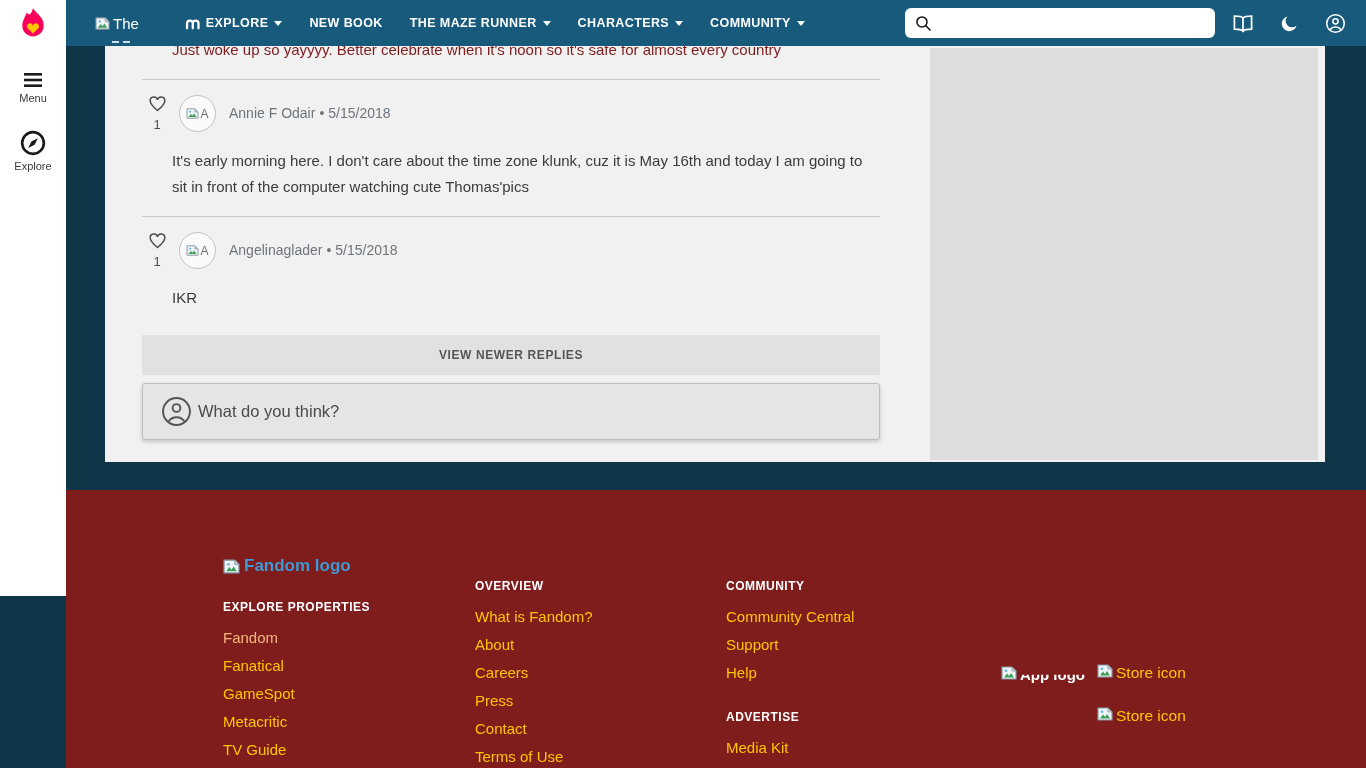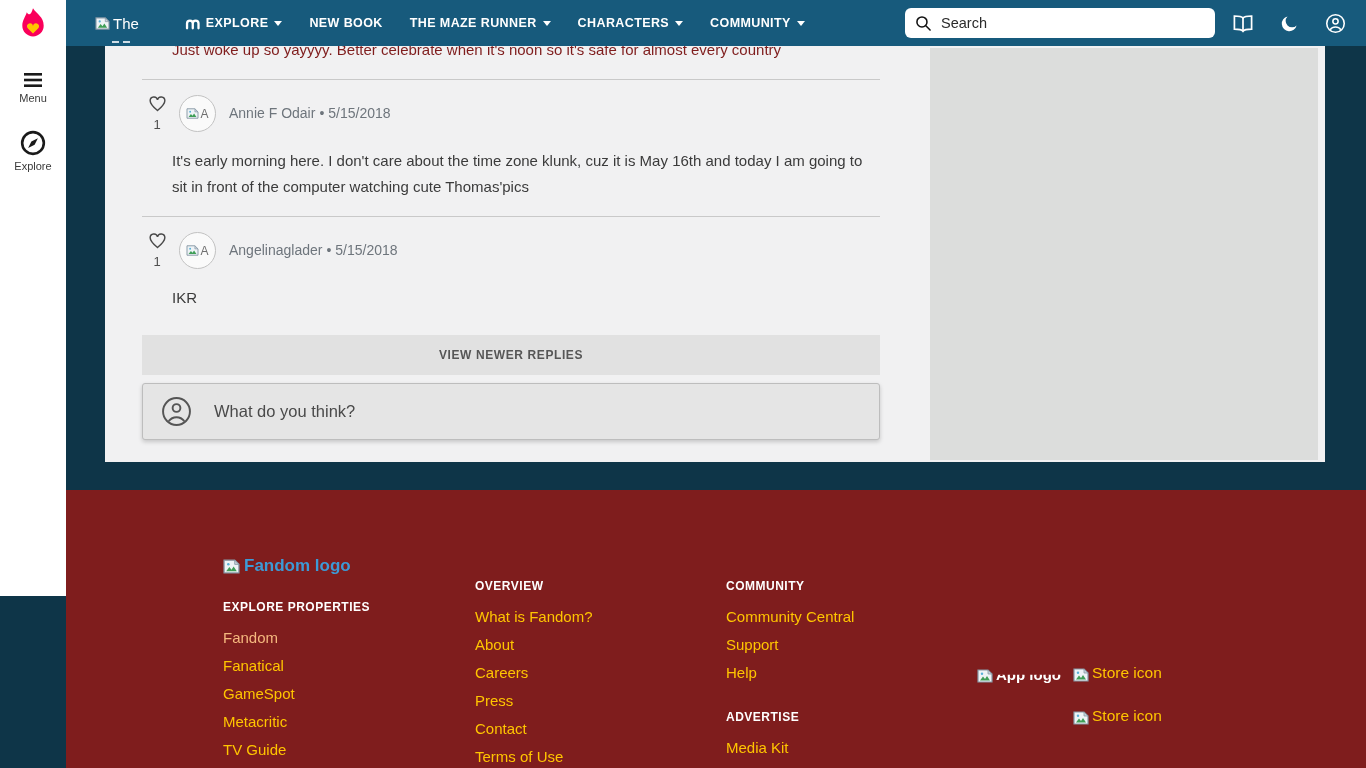--- a/index.html
+++ b/index.html
@@ -85,21 +85,21 @@
     margin-top:24px; width:738px; height:40px; background:#e1e1e1; cursor:pointer;
     display:flex; align-items:center; justify-content:center;
     color:#565656; font-size:12px; font-weight:bold; letter-spacing:.6px;
   }
   .composer {
     margin-top:8px; width:738px; height:57px;
     background:#e5e5e5; border:1px solid #bdbdbd; border-radius:3px;
     box-shadow:0 2px 4px rgba(0,0,0,.18);
     display:flex; align-items:center; padding-left:18px; cursor:text;
   }
-  .composer .hint { margin-left:22px; color:#4a4a4a; font-size:16.5px; }
+  .composer .hint { margin-left:6px; color:#4a4a4a; font-size:16.5px; }
   .ad-rail {
     position:absolute; left:825px; top:2px; width:388px; height:412px;
     background:#dcdddc;
   }
 
   
   .footer {
     position:absolute; left:66px; top:490px; right:0; height:278px;
     background:#7f1d1d; overflow:hidden; z-index:3;
   }
@@ -112,21 +112,21 @@
     color:#ffffff; font-size:12px; font-weight:bold; letter-spacing:.5px; margin-bottom:10px;
   }
   .f-link { display:block; color:#ffc500; font-size:15px; line-height:28px; cursor:pointer; }
   .f-link.visited-tone { color:#f5b87e; }
   .col-props { left:157px; top:110px; }
   .col-overview { left:409px; top:89px; }
   .col-community { left:660px; top:89px; }
   .col-apps { left:911px; top:89px; width:224px; }
   .advertise-block { margin-top:23px; }
   .tagline { color:#ffffff; font-size:14.5px; line-height:22px; }
-  .badge { position:absolute; display:flex; align-items:flex-end; gap:3px; cursor:pointer; }
+  .badge { position:absolute; display:flex; align-items:flex-start; gap:3px; cursor:pointer;margin-left:24px; }
   .badge-app-logo { left:911px; top:176px; color:#ffffff; font-size:15px; font-weight:bold; }
   .badge-app-logo .clip-top { clip-path:inset(52% 0 0 0); }
   .badge-store { color:#ffc500; font-size:15.5px; }
   .badge-store-1 { left:1007px; top:174px; }
   .badge-store-2 { left:1007px; top:217px; }
 </style>
 </head>
 <body>
 
 <svg width="0" height="0" style="position:absolute">
@@ -199,21 +199,20 @@
       <span>COMMUNITY</span>
       <span class="caret"></span>
     </div>
   </div>
 
   <div class="search-box">
     <svg width="17" height="17" viewBox="0 0 22 22">
       <circle cx="9" cy="9" r="6.5" fill="none" stroke="#111" stroke-width="2"></circle>
       <line x1="14" y1="14" x2="19.5" y2="19.5" stroke="#111" stroke-width="2" stroke-linecap="round"></line>
     </svg>
-    <input type="text" placeholder="Search" style="">
   </div>
 
   <div class="nav-icons">
     <span>
       <svg width="22" height="19" viewBox="0 0 24 21">
         <path d="M12 4.5 C10.5 2.6 8 2.2 2.5 2.2 v14.6 c5.5 0 8 .4 9.5 2.3 c1.5-1.9 4-2.3 9.5-2.3 V2.2 c-5.5 0-8 .4-9.5 2.3 Z" fill="none" stroke="#ffffff" stroke-width="1.9"></path>
         <line x1="12" y1="4.5" x2="12" y2="19" stroke="#ffffff" stroke-width="1.9"></line>
       </svg>
     </span>
     <span>

